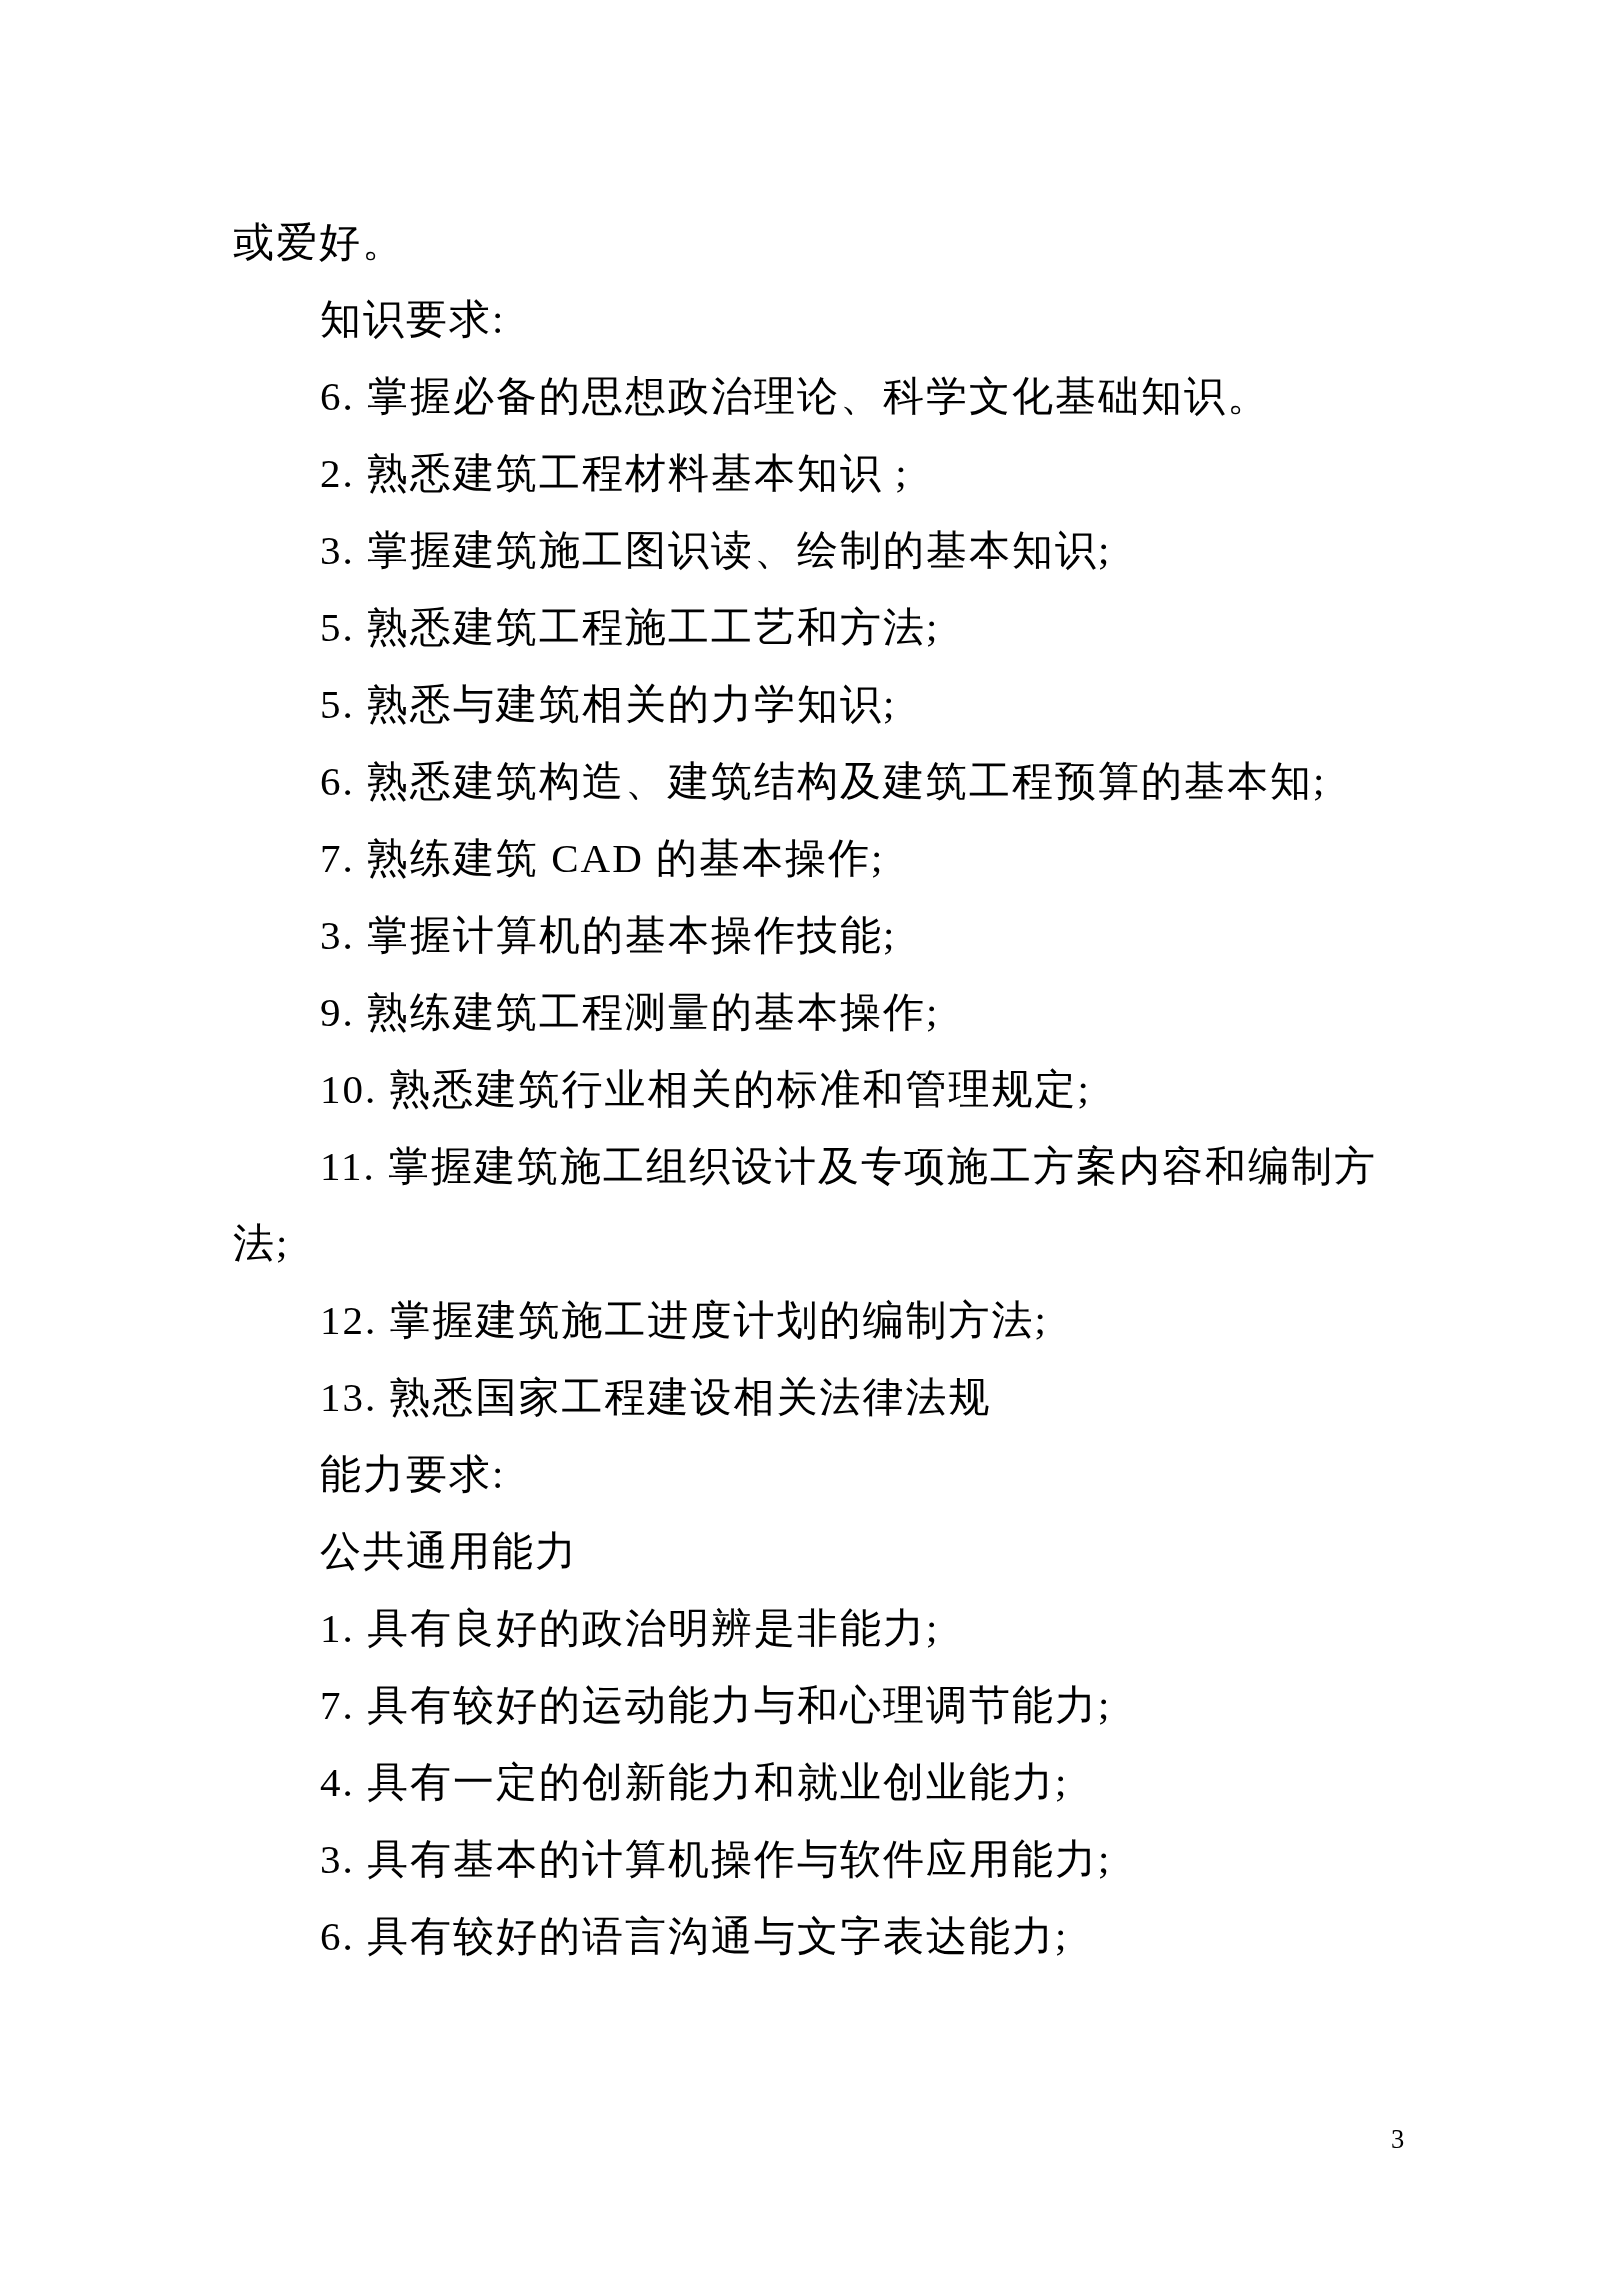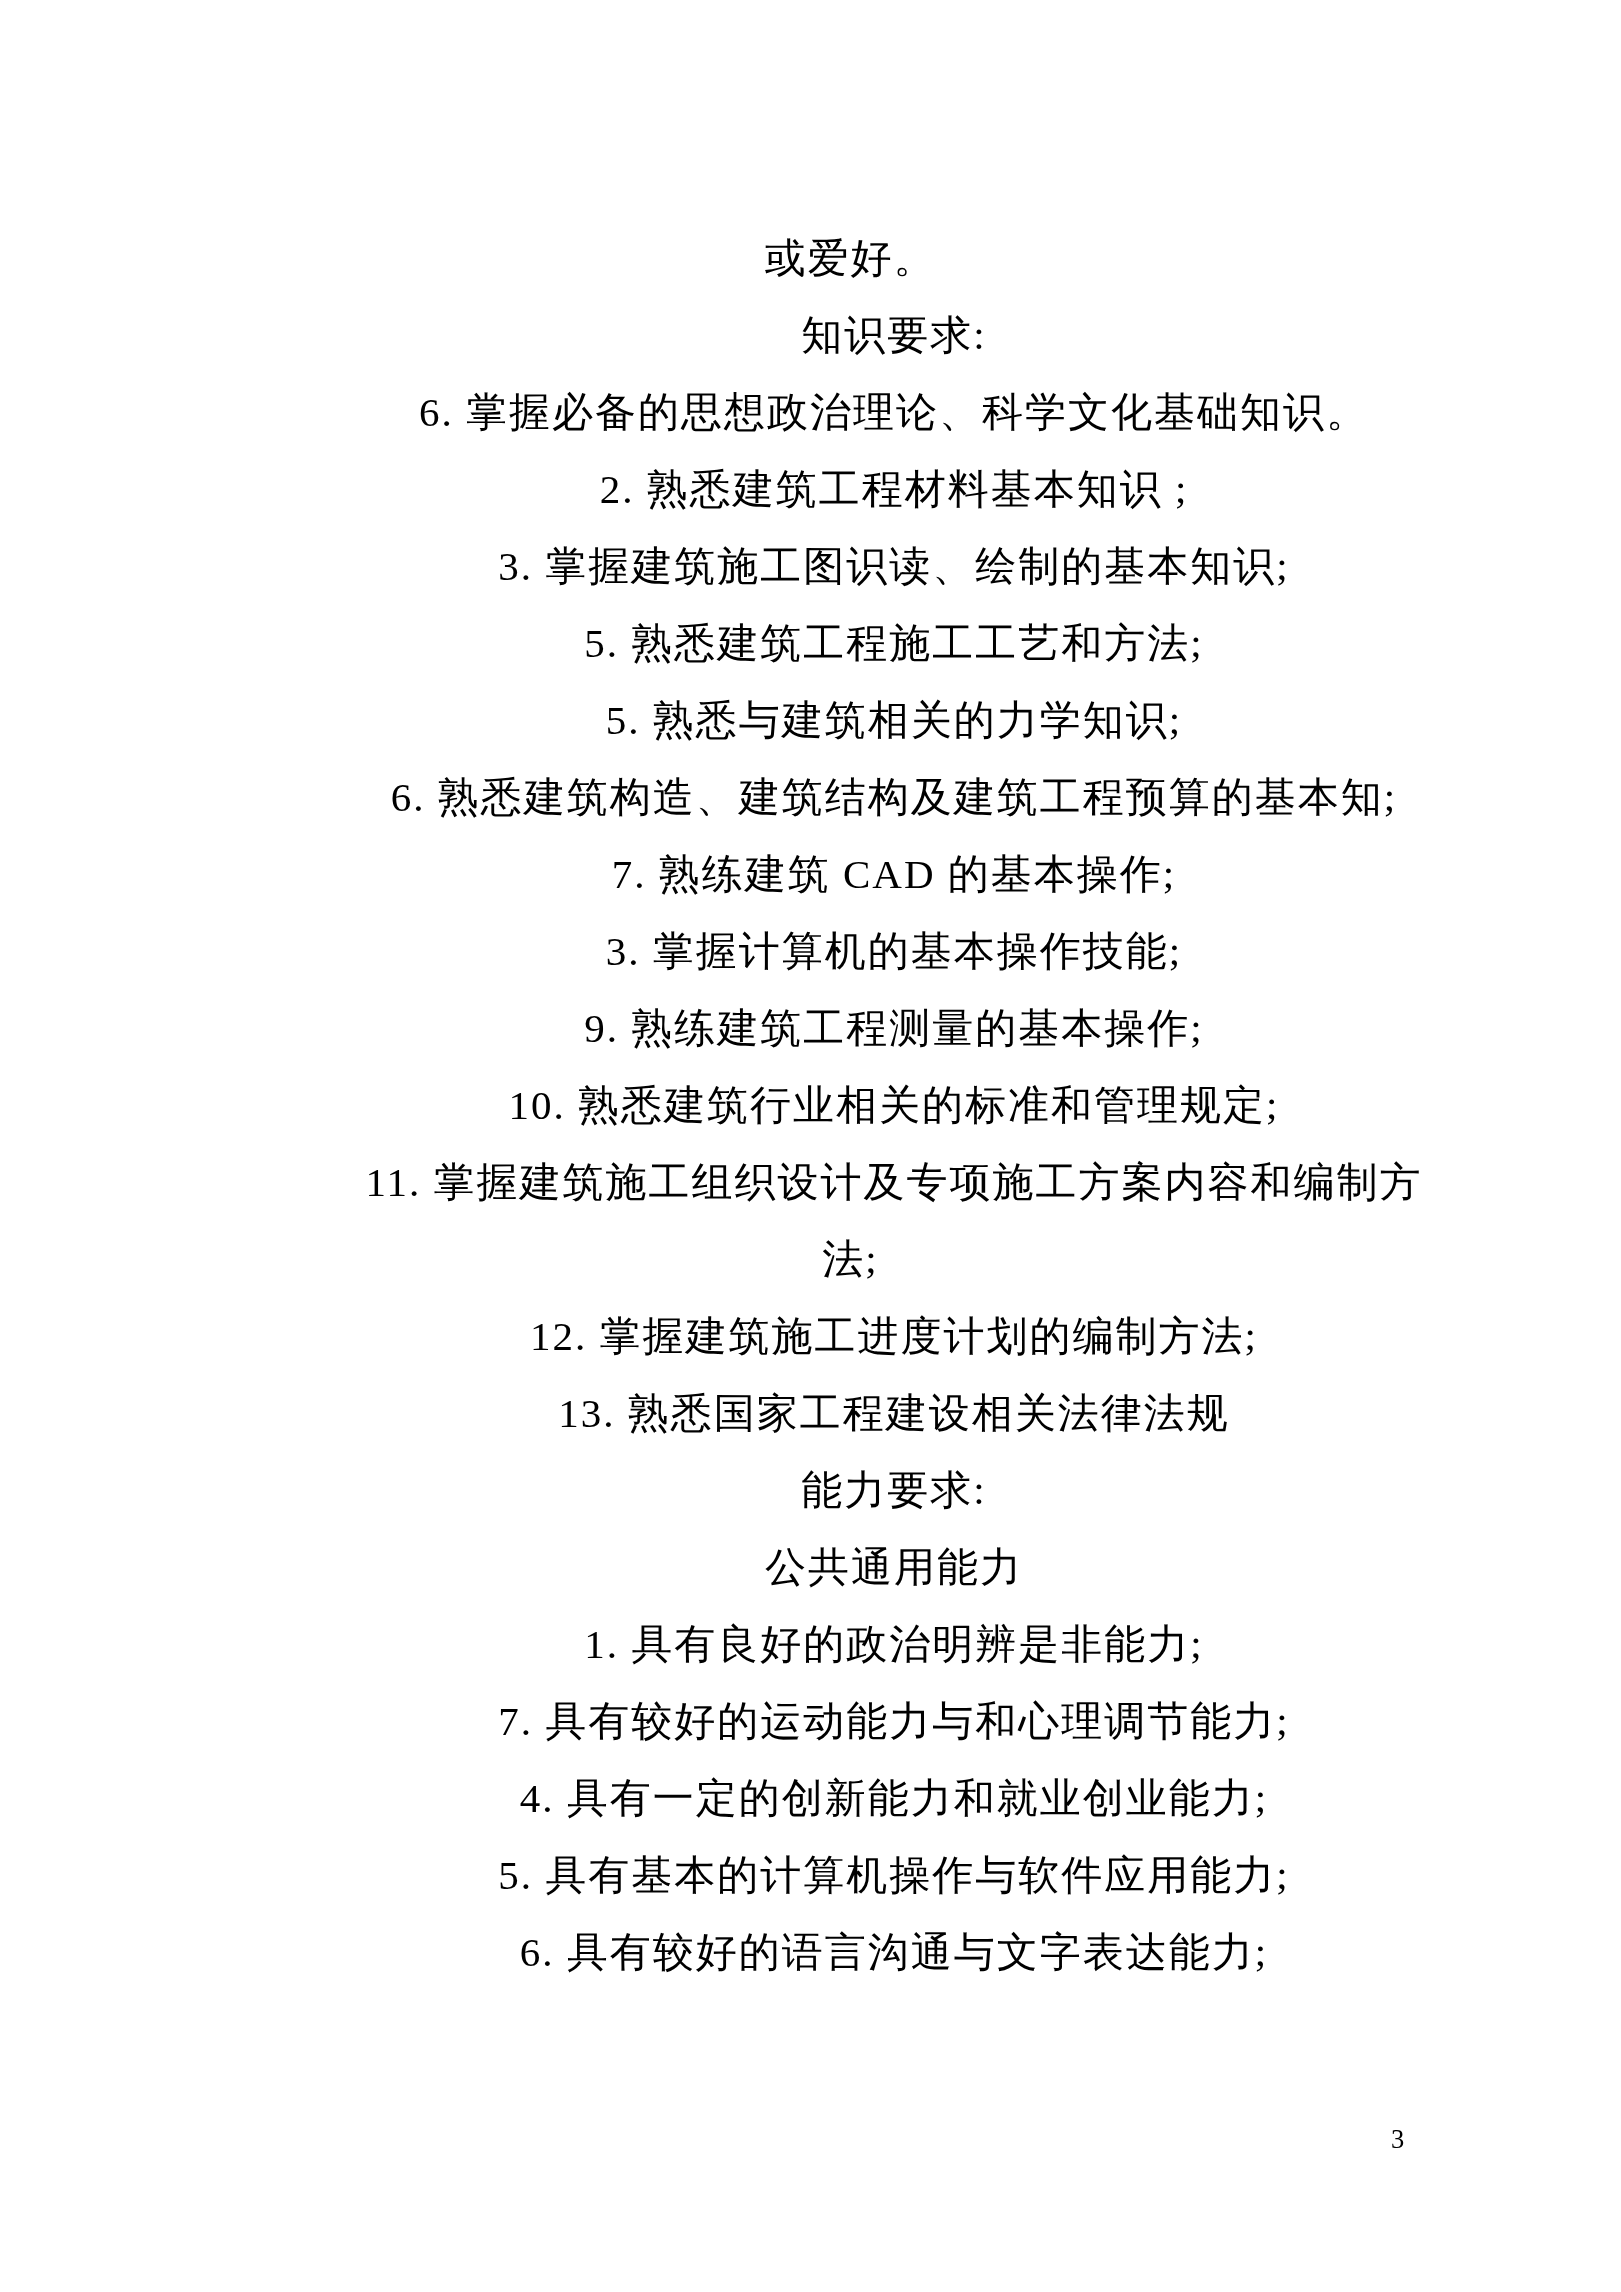--- a/index.html
+++ b/index.html
@@ -12,23 +12,22 @@
     width: 1621px;
     height: 2293px;
     background: #ffffff;
     overflow: hidden;
     font-family: "Liberation Serif", "DejaVu Serif", serif;
     color: #000000;
   }
   .content {
     position: absolute;
     left: 233px;
-    top: 220px;
+    top: 204px;
     width: 1235px;
-    text-align: center;
   }
   .line {
     height: 77px;
     line-height: 77px;
     font-size: 41px;
     letter-spacing: 2px;
     white-space: pre;
     font-weight: 400;
   }
   .line.indent {
@@ -62,18 +61,18 @@
     <div class="line indent">10. 熟悉建筑行业相关的标准和管理规定;</div>
     <div class="line indent">11. 掌握建筑施工组织设计及专项施工方案内容和编制方</div>
     <div class="line">法;</div>
     <div class="line indent">12. 掌握建筑施工进度计划的编制方法;</div>
     <div class="line indent">13. 熟悉国家工程建设相关法律法规</div>
     <div class="line indent">能力要求:</div>
     <div class="line indent">公共通用能力</div>
     <div class="line indent">1. 具有良好的政治明辨是非能力;</div>
     <div class="line indent">7. 具有较好的运动能力与和心理调节能力;</div>
     <div class="line indent">4. 具有一定的创新能力和就业创业能力;</div>
-    <div class="line indent">5. 具有基本的计算机操作与软件应用能力;</div>
+    <div class="line indent">3. 具有基本的计算机操作与软件应用能力;</div>
     <div class="line indent">6. 具有较好的语言沟通与文字表达能力;</div>
   </main>
   <div class="page-number">3</div>
 </div>
 
 
 </body></html>

